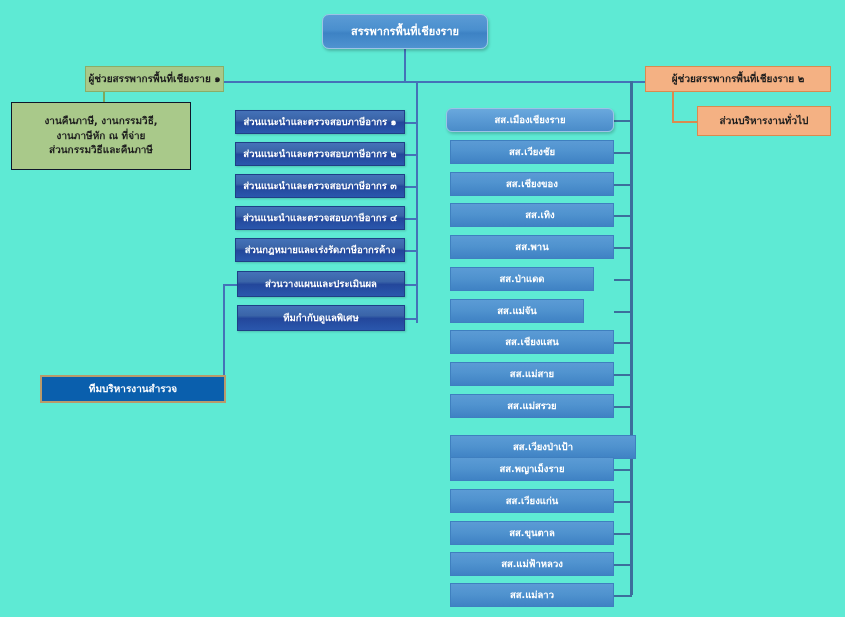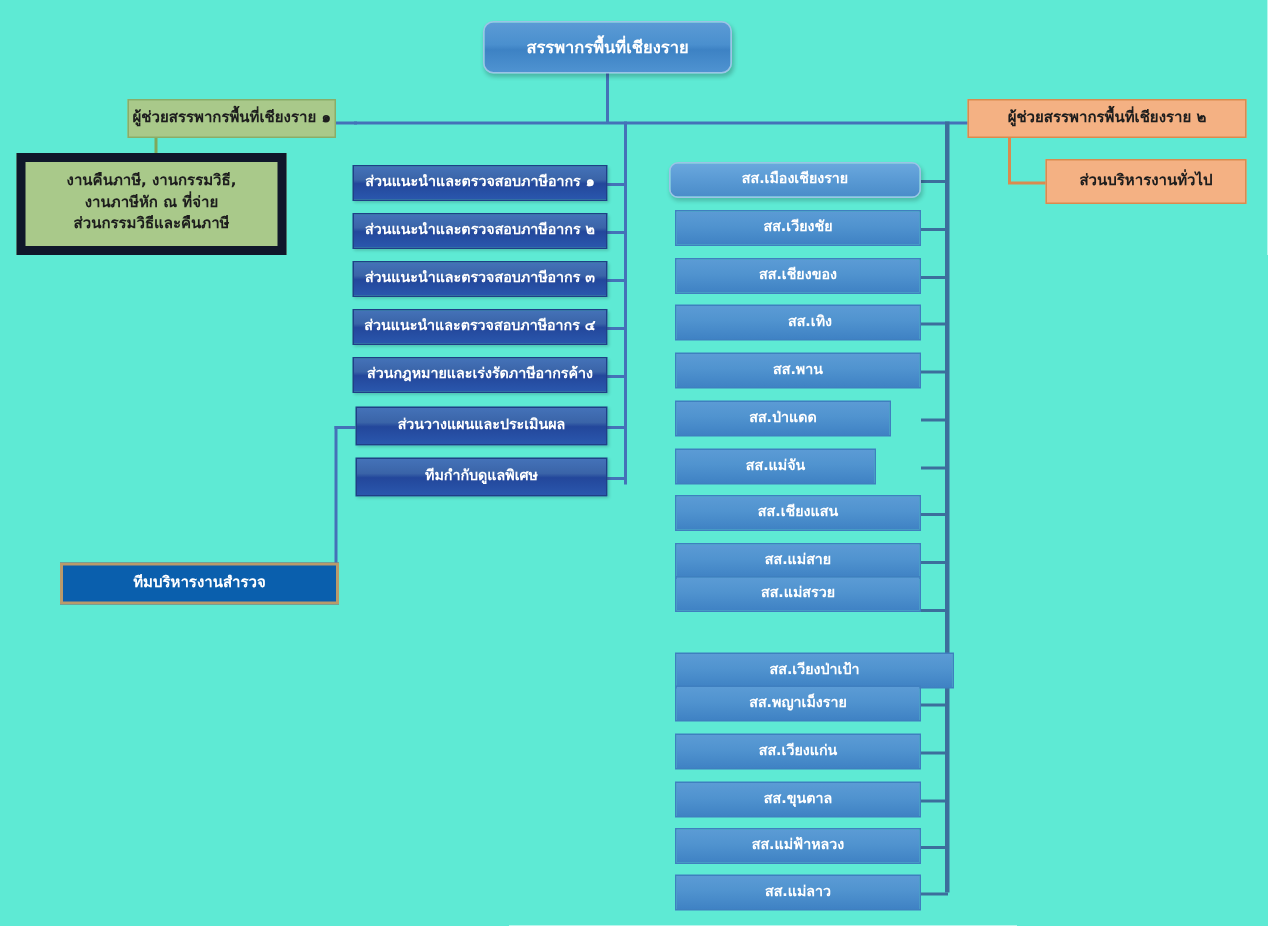--- a/index.html
+++ b/index.html
@@ -46,21 +46,21 @@
   
   .node--green {
     background: #a9c98a;
     border: 1px solid #8aad68;
     color: #1d1d1d;
     font-weight: bold;
     font-size: 10px;
   }
   .node--green-multi {
     background: #a9c98a;
-    border: 6px solid #0f172a;
+    border: 1px solid #0f172a;
     color: #1d1d1d;
     font-weight: bold;
     font-size: 10px;
     flex-direction: column;
     justify-content: center;
     padding: 4px 0;
   }
   .node--green-multi span { display: block; }
 
   
@@ -200,21 +200,21 @@
 
   <div class="node node--branch-first" style="left:446px; top:108px; width:168px; height:24px;">สส.เมืองเชียงราย</div>
   <div class="node node--branch" style="left:450px; top:140px; width:164px; height:24px;">สส.เวียงชัย</div>
   <div class="node node--branch" style="left:450px; top:172px; width:164px; height:24px;">สส.เชียงของ</div>
   <div class="node node--branch" style="left:450px; top:203px; width:164px; height:24px;padding-left:16px;">สส.เทิง</div>
   <div class="node node--branch" style="left:450px; top:235px; width:164px; height:24px;">สส.พาน</div>
   <div class="node node--branch" style="left:450px; top:267px; width:144px; height:24px;">สส.ป่าแดด</div>
   <div class="node node--branch" style="left:450px; top:299px; width:134px; height:24px;">สส.แม่จัน</div>
   <div class="node node--branch" style="left:450px; top:330px; width:164px; height:24px;">สส.เชียงแสน</div>
   <div class="node node--branch" style="left:450px; top:362px; width:164px; height:24px;">สส.แม่สาย</div>
-  <div class="node node--branch" style="left:450px; top:384px; width:164px; height:24px;">สส.แม่สรวย</div>
+  <div class="node node--branch" style="left:450px; top:394px; width:164px; height:24px;">สส.แม่สรวย</div>
   <div class="node node--branch" style="left:450px; top:435px; width:186px; height:24px;text-align:center;">สส.เวียงป่าเป้า</div>
   <div class="node node--branch" style="left:450px; top:457px; width:164px; height:24px;">สส.พญาเม็งราย</div>
   <div class="node node--branch" style="left:450px; top:521px; width:164px; height:24px;">สส.ขุนตาล</div>
   <div class="node node--branch" style="left:450px; top:489px; width:164px; height:24px;">สส.เวียงแก่น</div>
   <div class="node node--branch" style="left:450px; top:552px; width:164px; height:24px;">สส.แม่ฟ้าหลวง</div>
   <div class="node node--branch" style="left:450px; top:583px; width:164px; height:24px;">สส.แม่ลาว</div>
 
 </div>
 
 </body></html>

